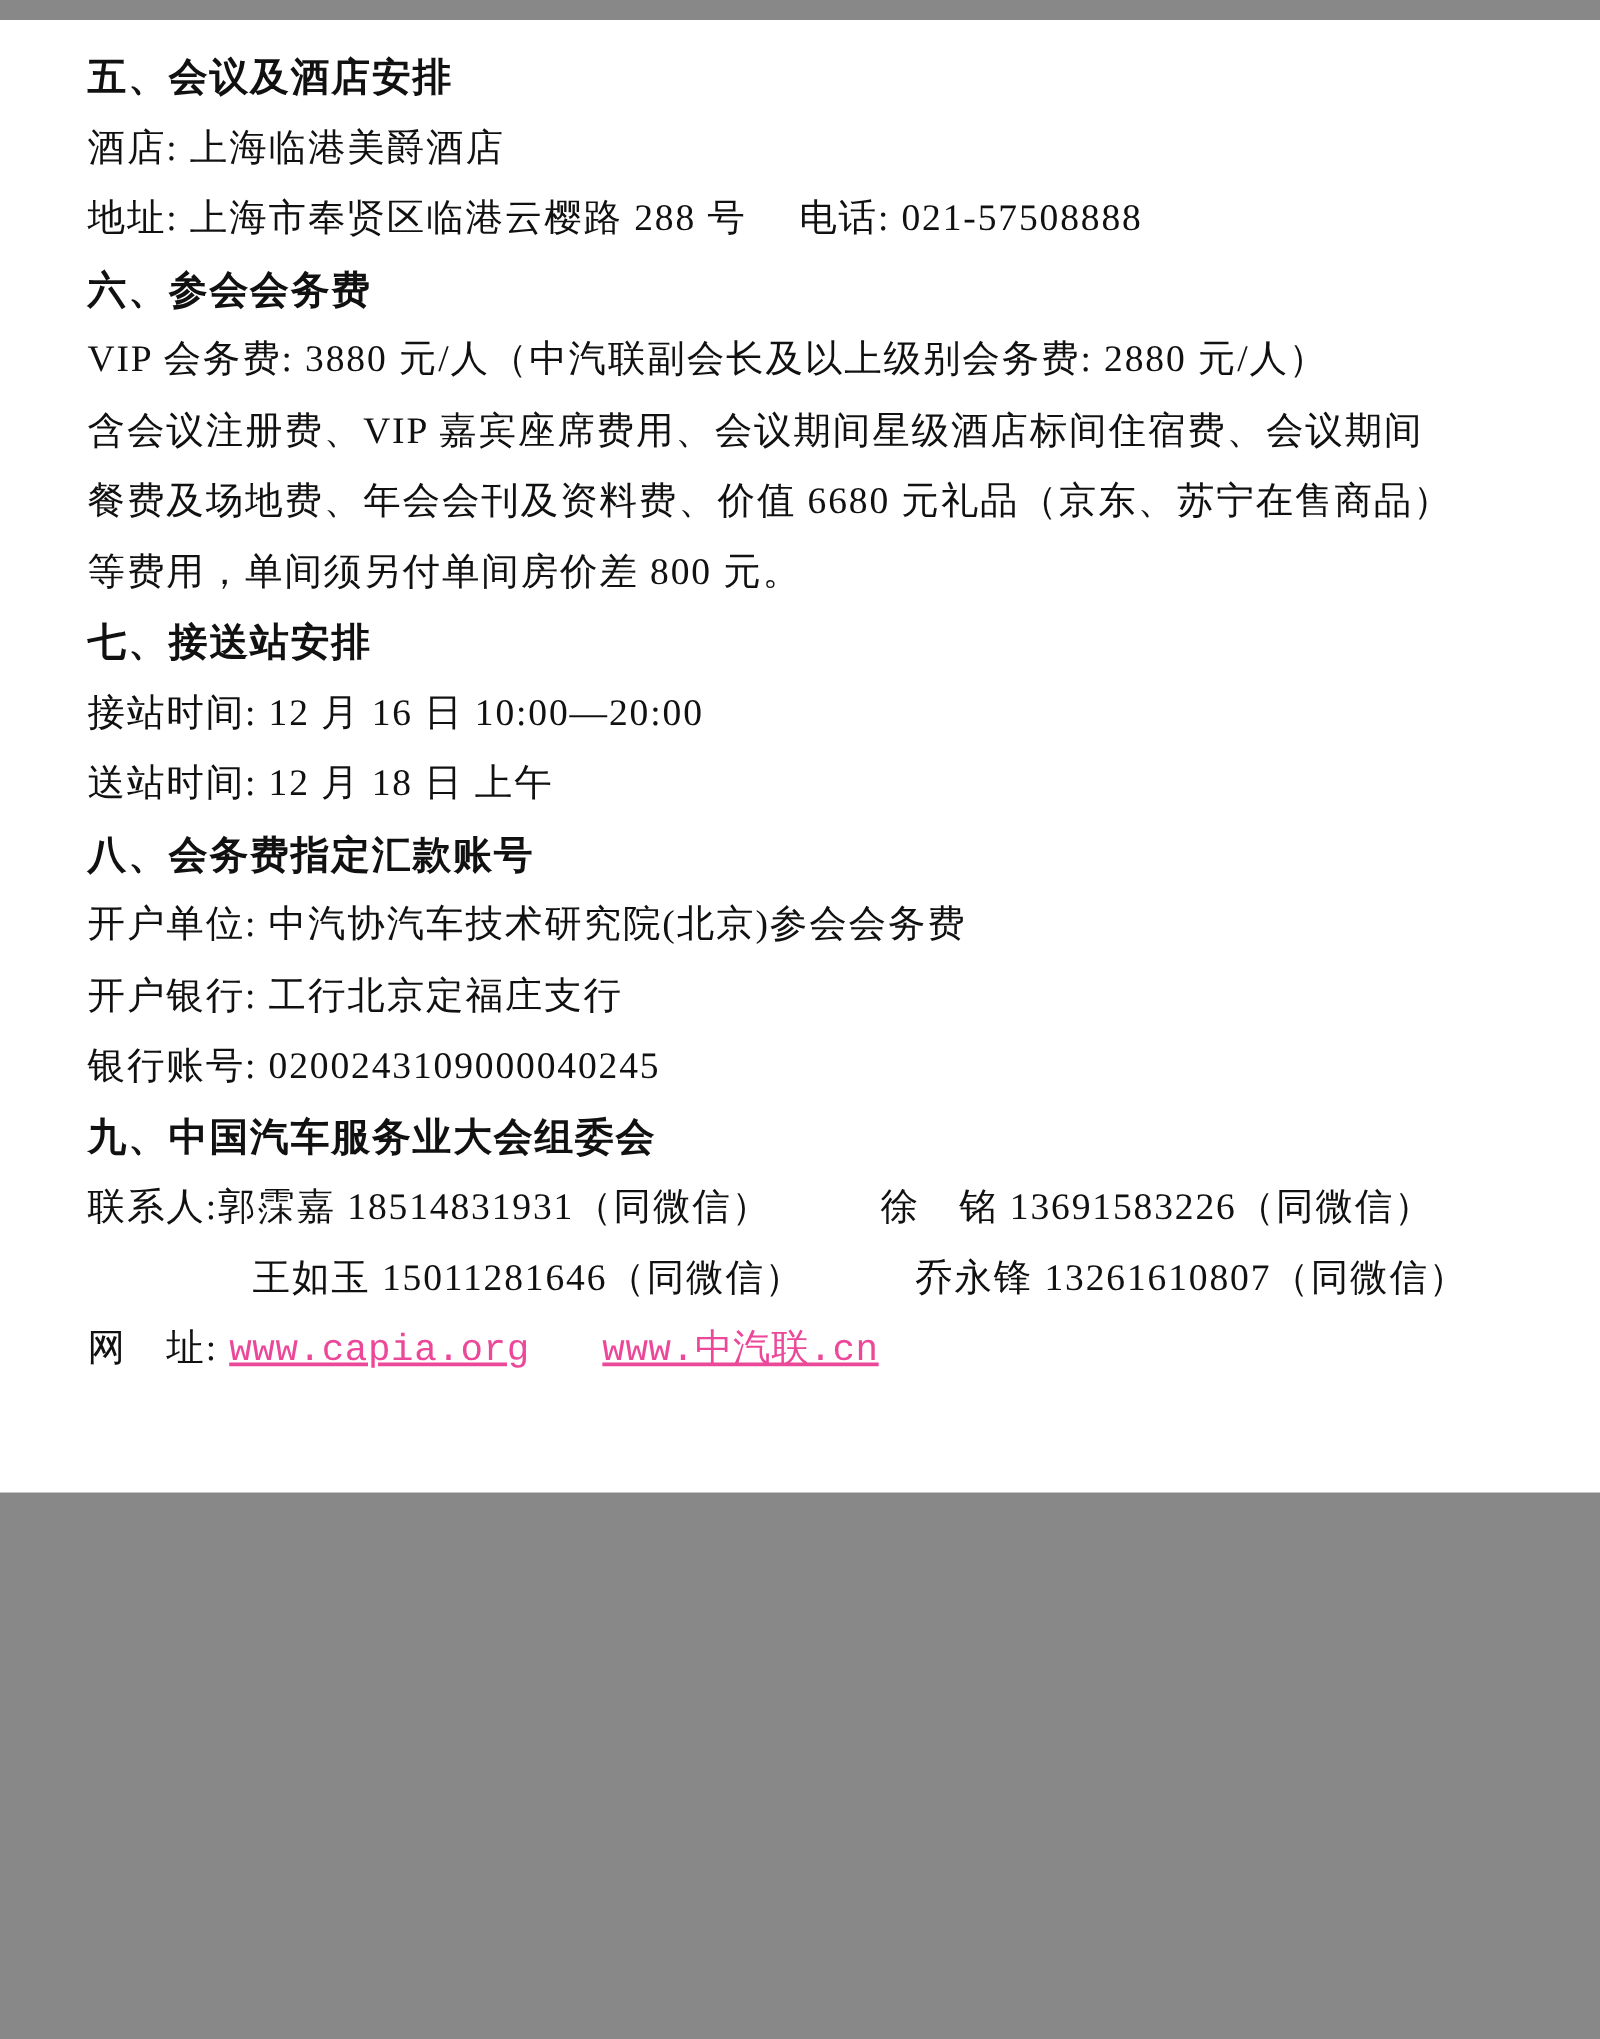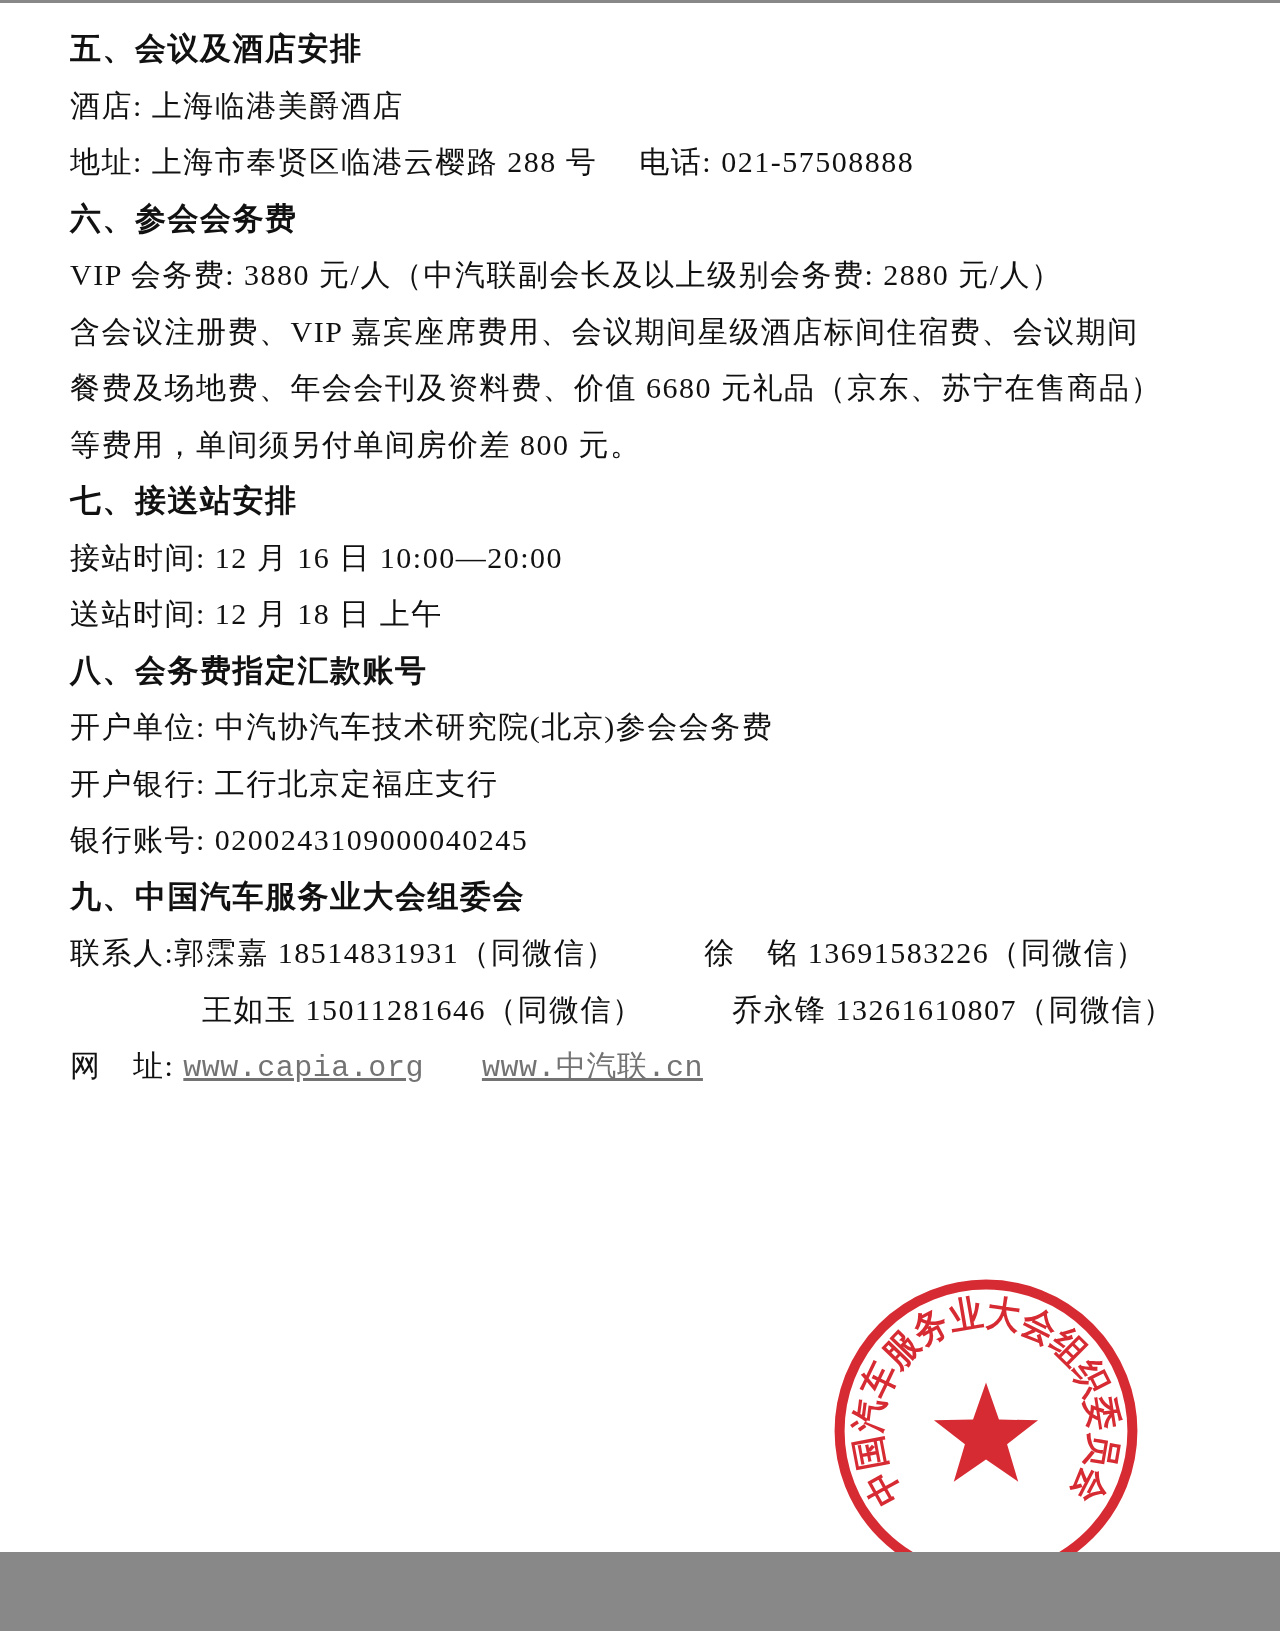--- a/index.html
+++ b/index.html
@@ -1,20 +1,20 @@
 <!DOCTYPE html>
 <html><head>
 <meta charset="utf-8">
 <style>
   html,body{margin:0;padding:0;background:#888;}
   .page{
     position:relative;
-    width:1280px;height:1549px;
+    width:1280px;height:1178px;
     background:#ffffff;
-    margin:3px auto;
+    margin:16px auto;
     overflow:hidden;
     font-family:"Liberation Serif","DejaVu Serif",serif;
     color:#111111;
   }
   .content{
     position:absolute;
     left:70px;top:18px;right:68px;
   }
   .line{
     font-size:30px;
@@ -28,21 +28,21 @@
     font-size:31px;
   }
   .note{
     font-style:italic;
   }
   .gap2{margin-left:42px;}
   .contact-label{display:inline-block;}
   .contact-left{display:inline-block;width:530px;}
   .contact-indent{padding-left:132px;}
   .link{
-    color:#737373;
+    color:#ec4899;
     text-decoration:underline;
     font-family:"Liberation Mono","DejaVu Sans Mono",monospace;
     letter-spacing:0.5px;
     cursor:pointer;
   }
   .link + .link{margin-left:58px;text-align:center;}
   .seal{
     position:absolute;
     left:828px;top:1270px;
     width:316px;height:316px;

